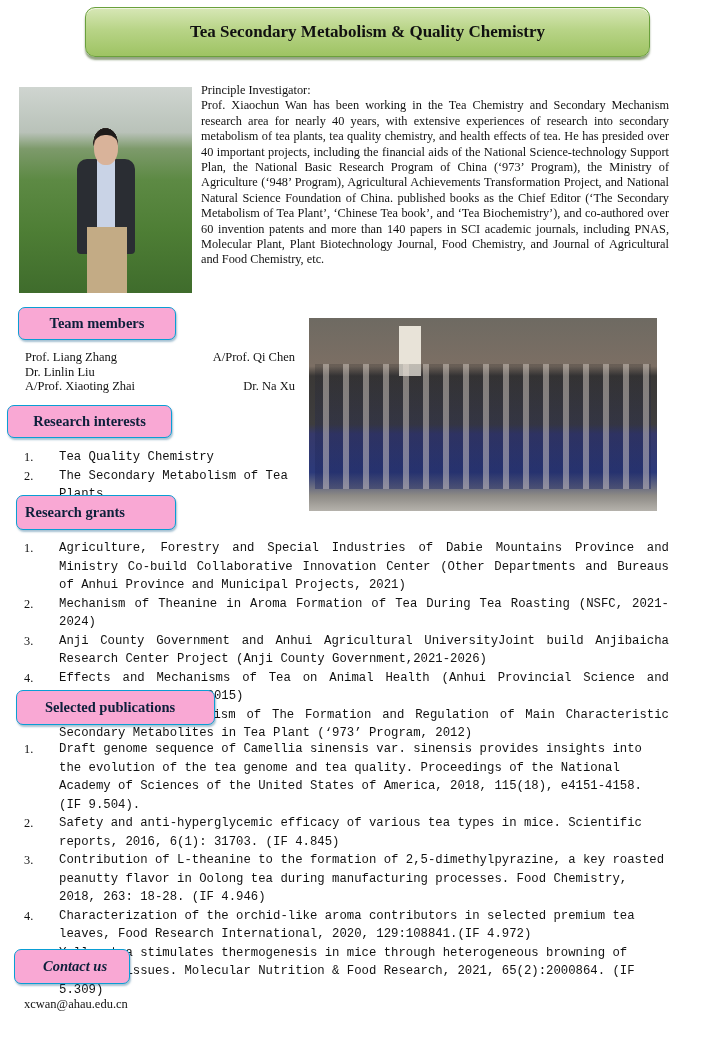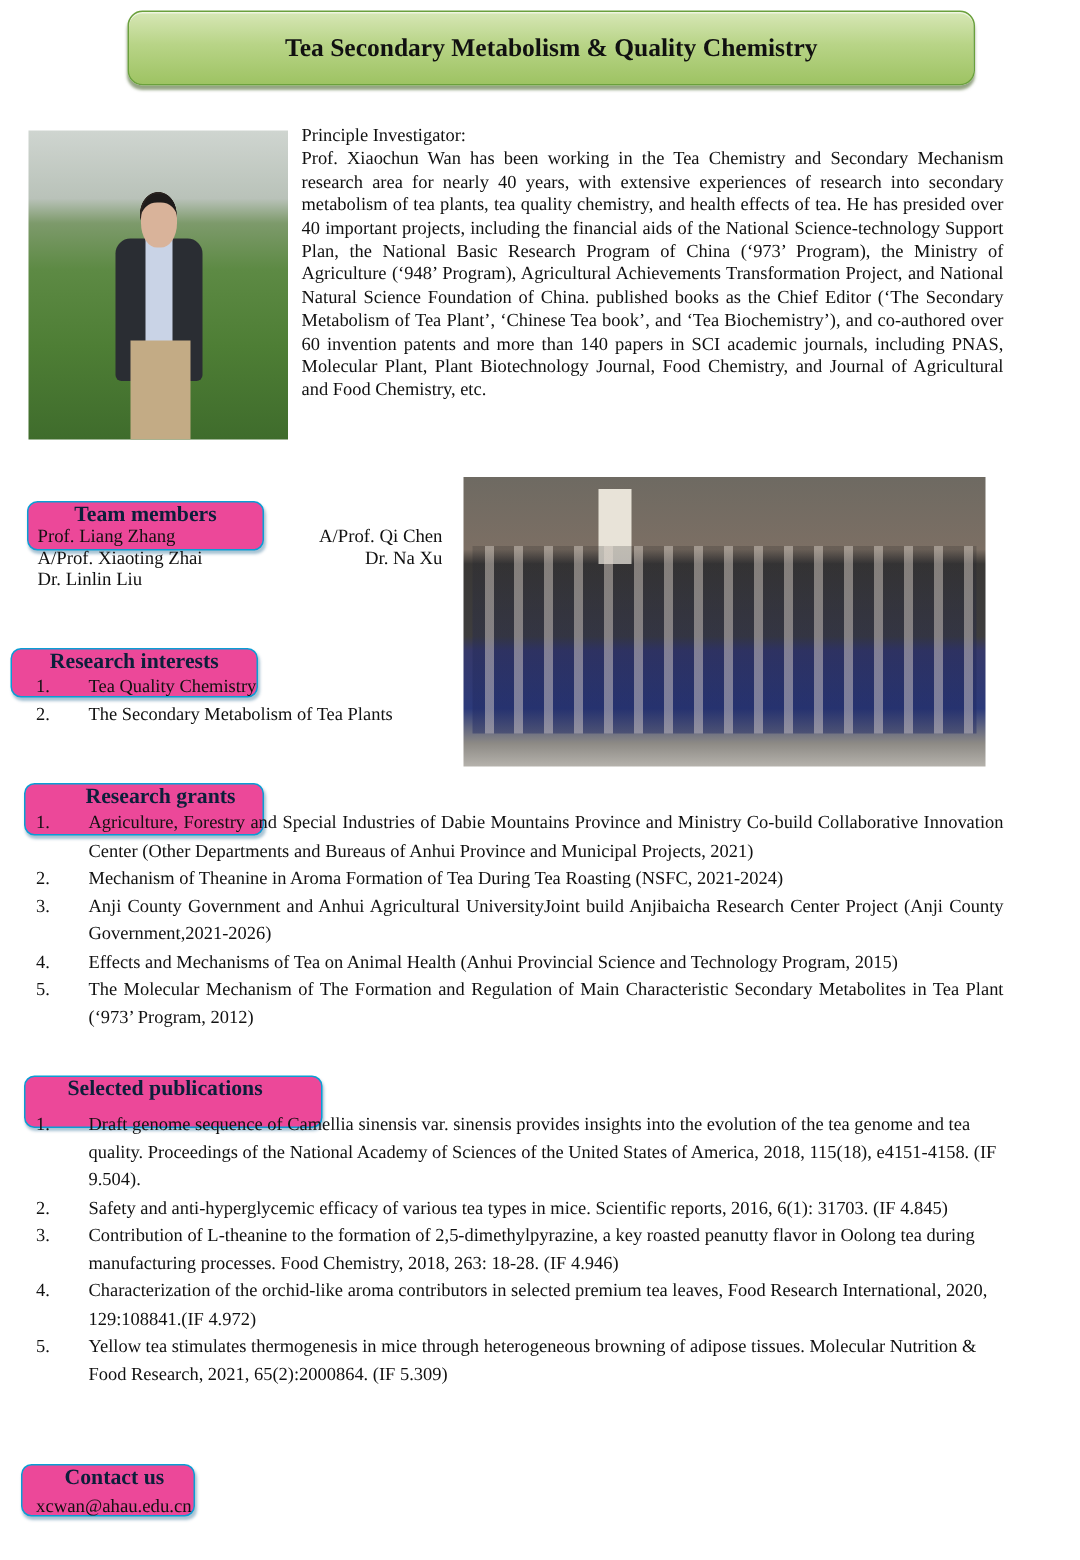--- a/index.html
+++ b/index.html
@@ -42,40 +42,40 @@
     border-top: 6px solid #1e1b1a;
   }
   .bio {
     position: absolute; left: 201px; top: 83px; width: 468px;
     font-size: 12.3px; line-height: 15.4px; text-align: justify;
   }
   .bio .label { display: block; text-align: left; }
 
   .badge {
     position: absolute; height: 31px; border-radius: 7px;
-    background: #ec4899; border: 1px solid #0a9ed4;
+    background: #f9a8d4; border: 1px solid #0a9ed4;
     box-shadow: 1px 2px 2px rgba(0,80,130,0.35);
-    display: flex; 
-    font-weight: bold; font-size: 14.5px; color: #0c1f3a; margin-top: 27px;
+    display: flex; align-items: center;
+    font-weight: bold; font-size: 14.5px; color: #0c1f3a;
   }
   .badge.center { justify-content: center; }
   .badge.left span { padding-left: 28px; }
 
   .team {
     position: absolute; left: 25px; top: 350px; width: 270px;
     font-size: 12.5px; line-height: 14.5px;
   }
   .team .row { display: flex; justify-content: space-between; }
   .team .c1 { width: 142px; }
   .team .c1b { width: 142px; }
 
   .list { position: absolute; margin: 0; padding: 0; list-style: none; font-size: 12.3px; line-height: 18.5px; }
   .list li { display: flex; }
   .list .num { width: 35px; flex: none; }
-  .list .txt { flex: 1; }
+  .list .txt { flex: 1; font-family: Liberation Mono, monospace; }
 
   .interests { left: 24px; top: 448px; width: 290px; }
   .grants { left: 24px; top: 539px; width: 645px; text-align: justify; }
   .pubs { left: 24px; top: 740px; width: 645px; }
 
   .group-photo {
     position: absolute; left: 309px; top: 318px; width: 348px; height: 193px;
     background: linear-gradient(to bottom, #6e6a62 0%, #7c6f64 25%, #3a3836 30%, #3e3d3e 55%, #36396a 60%, #2c3a7a 80%, #8d8a85 92%, #b5b2ac 100%);
     overflow: hidden;
   }
@@ -114,26 +114,26 @@
 
 <div class="badge center" style="left:18px; top:307px; width:156px;">
   <span>Team members</span>
 </div>
 <div class="team">
   <div class="row">
     <span class="c1">Prof. Liang Zhang</span>
     <span>A/Prof. Qi Chen</span>
   </div>
   <div class="row">
+    <span>Dr. Linlin Liu</span>
+  </div>
+  <div class="row">
     <span class="c1b" style="width:140px">A/Prof. Xiaoting Zhai</span>
     <span>Dr. Na Xu</span>
   </div>
-  <div class="row">
-    <span>Dr. Linlin Liu</span>
-  </div>
 </div>
 
 <div class="group-photo">
   <div class="sign"></div>
   <div class="people"></div>
 </div>
 
 <div class="badge center" style="left:7px; top:405px; width:163px;">
   <span>Research interests</span>
 </div>
@@ -142,21 +142,21 @@
       <span class="num">1.</span>
       <span class="txt">Tea Quality Chemistry</span>
     </li>
   <li>
       <span class="num">2.</span>
       <span class="txt">The Secondary Metabolism of Tea Plants</span>
     </li>
 </ul>
 
 <div class="badge left" style="left:16px; top:495px; width:158px; height:33px;">
-  <span style="padding-left:40px">Research grants</span>
+  <span style="padding-left:8px">Research grants</span>
 </div>
 <ul class="list grants">
   <li>
       <span class="num">1.</span>
       <span class="txt">Agriculture, Forestry and Special Industries of Dabie Mountains Province and Ministry Co-build Collaborative Innovation Center (Other Departments and Bureaus of Anhui Province and Municipal Projects, 2021)</span>
     </li>
   <li>
       <span class="num">2.</span>
       <span class="txt">Mechanism of Theanine in Aroma Formation of Tea During Tea Roasting (NSFC,  2021-2024)</span>
     </li>
@@ -193,16 +193,16 @@
   <li>
       <span class="num">4.</span>
       <span class="txt">Characterization of the orchid-like aroma contributors in selected premium tea leaves, Food Research International, 2020,  129:108841.(IF  4.972)</span>
     </li>
   <li>
       <span class="num">5.</span>
       <span class="txt">Yellow tea stimulates thermogenesis in mice through heterogeneous browning of adipose tissues. Molecular Nutrition &amp; Food Research, 2021,  65(2):2000864.   (IF 5.309)</span>
     </li>
 </ul>
 
-<div class="badge left" style="left:14px; top:949px; width:114px; height:33px;">
+<div class="badge left" style="left:14px; top:949px; width:114px; height:33px;font-style:italic;">
   <span>Contact us</span>
 </div>
 <a class="email">xcwan@ahau.edu.cn</a>
 
 </body></html>

